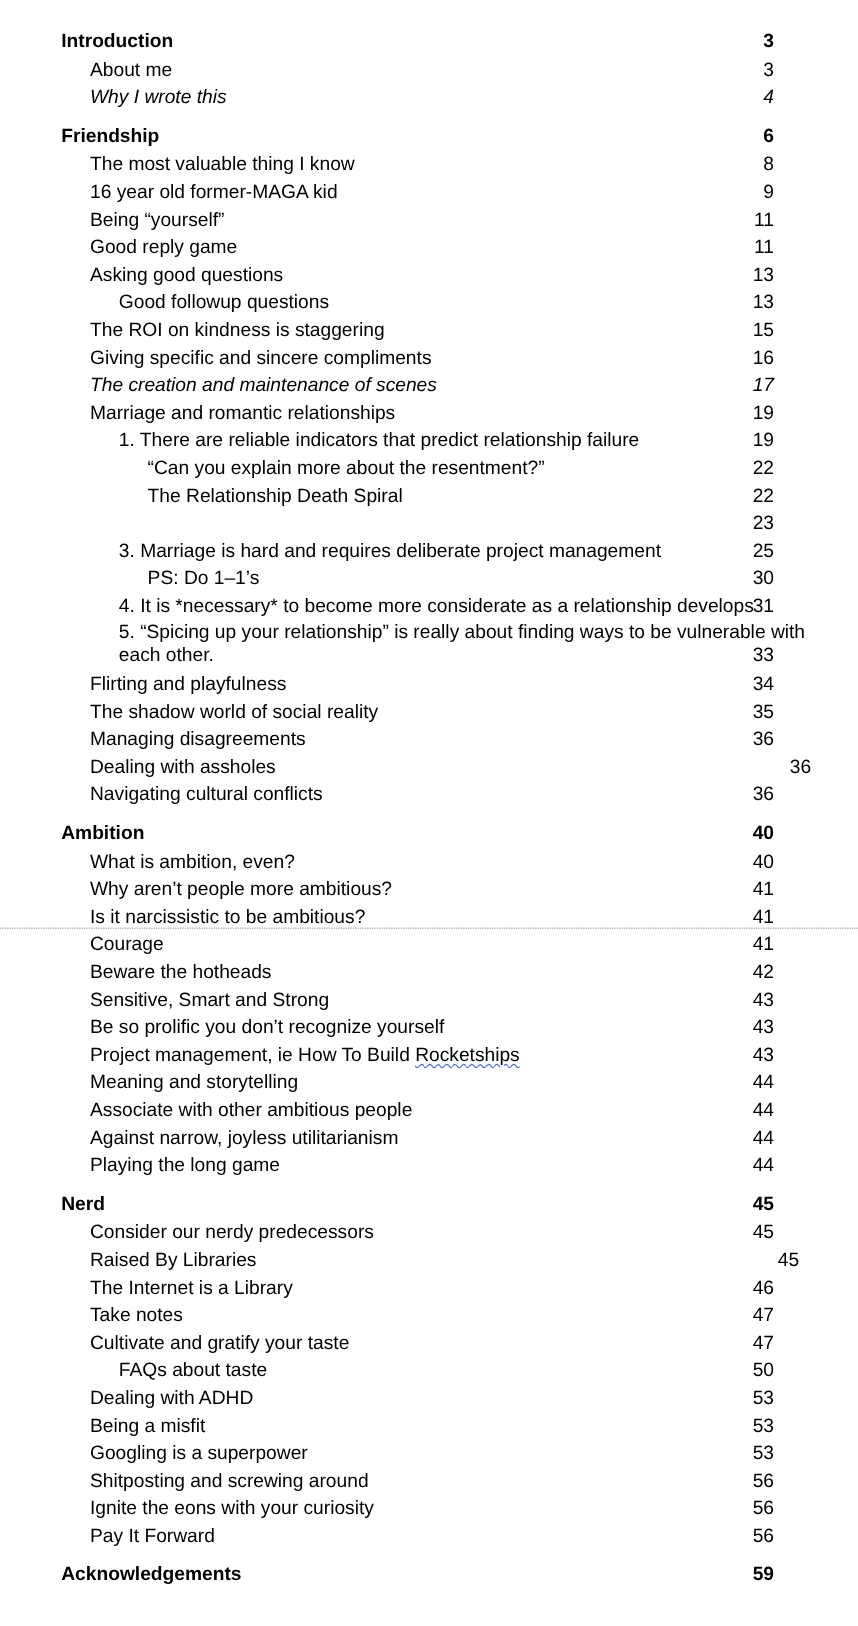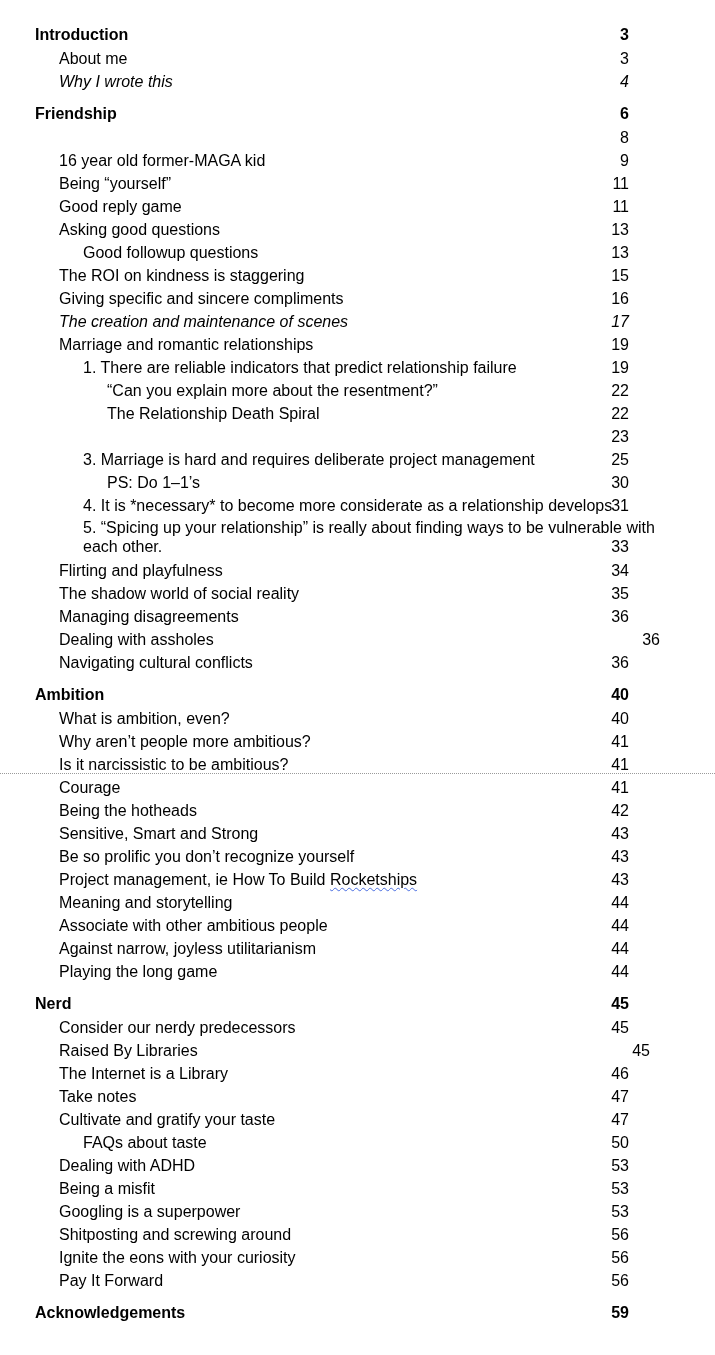--- a/index.html
+++ b/index.html
@@ -2,21 +2,21 @@
 <html><head>
 <meta charset="utf-8">
 <style>
   html, body { margin: 0; padding: 0; background: #ffffff; }
   body {
     width: 715px; height: 1355px; position: relative; overflow: hidden;
     font-family: "Liberation Sans", sans-serif; color: #000; font-size: 16px;
   }
   .toc { position: absolute; left: 0; top: 0; width: 715px; }
   .row {
-    position: absolute; left: 0; width: 685px; height: 23px;
+    position: absolute; left: 16px; width: 685px; height: 23px;
     line-height: 23px; font-size: 16px;
   }
   .row .t { position: absolute; white-space: nowrap; }
   .row .p { position: absolute; right: 56px; text-align: right; }
   .row.h { font-weight: bold; }
   .row.l0 .t { left: 35px; }
   .row.l1 .t { left: 59px; }
   .row.l2 .t { left: 83px; }
   .row.l3 .t { left: 107px; }
   .row.wrap { height: 46px; }
@@ -42,20 +42,21 @@
     </div>
     <div class="row l1" style="top: 70px; font-style: italic;">
       <span class="t">Why I wrote this</span>
       <span class="p">4</span>
     </div>
     <div class="row l0 h" style="top: 102px;">
       <span class="t">Friendship</span>
       <span class="p">6</span>
     </div>
     <div class="row l1" style="top: 126px;">
+      <span class="t">The most valuable thing I know</span>
       <span class="p">8</span>
     </div>
     <div class="row l1" style="top: 149px;">
       <span class="t">16 year old former-MAGA kid</span>
       <span class="p">9</span>
     </div>
     <div class="row l1" style="top: 172px;">
       <span class="t">Being “yourself”</span>
       <span class="p">11</span>
     </div>
@@ -152,21 +153,21 @@
     </div>
     <div class="row l1" style="top: 753px;">
       <span class="t">Is it narcissistic to be ambitious?</span>
       <span class="p">41</span>
     </div>
     <div class="row l1" style="top: 776px;">
       <span class="t">Courage</span>
       <span class="p">41</span>
     </div>
     <div class="row l1" style="top: 799px;">
-      <span class="t">Being the hotheads</span>
+      <span class="t">Beware the hotheads</span>
       <span class="p">42</span>
     </div>
     <div class="row l1" style="top: 822px;">
       <span class="t">Sensitive, Smart and Strong</span>
       <span class="p">43</span>
     </div>
     <div class="row l1" style="top: 845px;">
       <span class="t">Be so prolific you don’t recognize yourself</span>
       <span class="p">43</span>
     </div>

